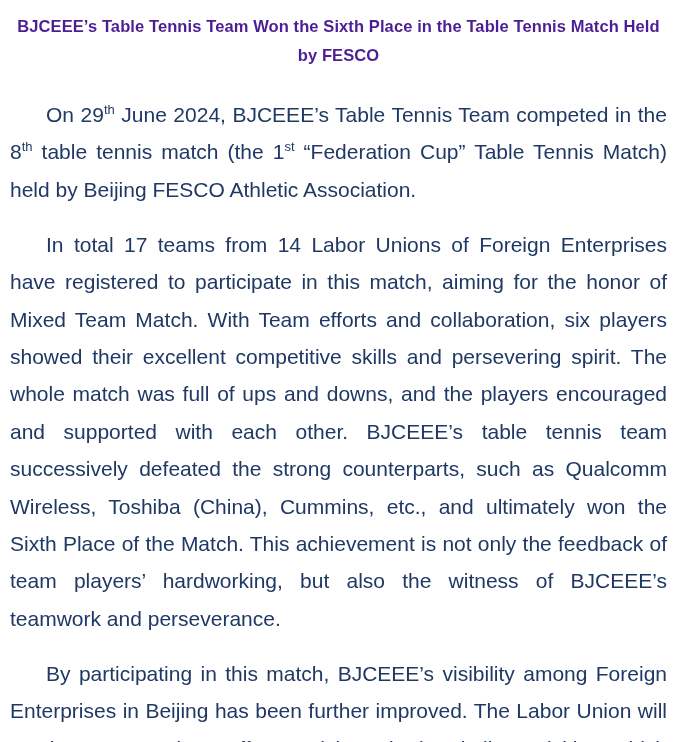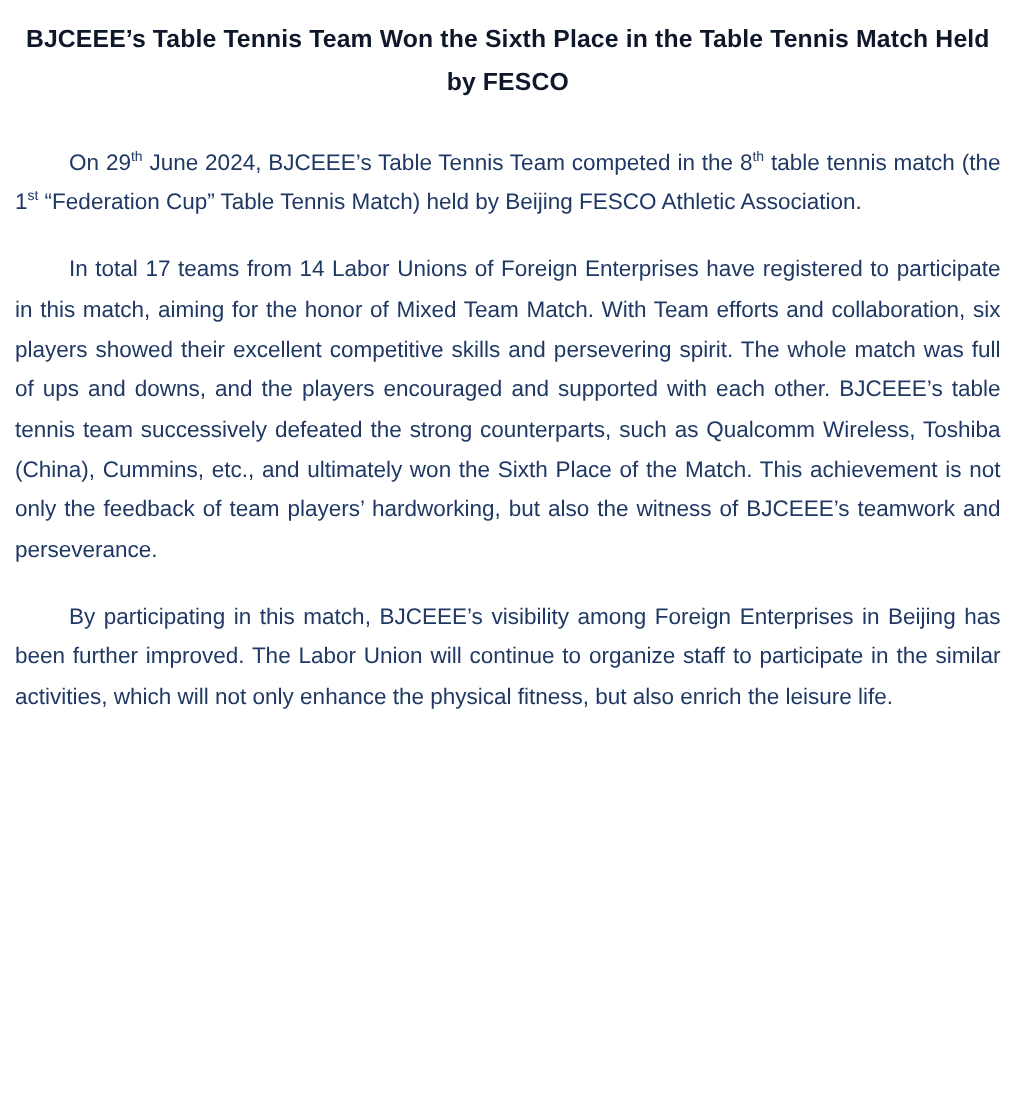--- a/index.html
+++ b/index.html
@@ -17,31 +17,31 @@
   .page {
     width: 677px;
     height: 742px;
     box-sizing: border-box;
     padding: 8px 10px 0 10px;
     position: relative;
   }
   .doc-title {
     font-size: 16.5px;
     font-weight: bold;
-    color: #0f172a;
+    color: #4c1d95;
     text-align: center;
     line-height: 1.75;
     margin: 4px 4px 0 4px;
     letter-spacing: 0.1px;
   }
   .body-block {
     margin-top: 26px;
   }
   p.para {
-    font-size: 15px;
+    font-size: 21px;
     color: #1f3864;
     text-align: justify;
     text-justify: inter-word;
     line-height: 1.78;
     margin: 0 0 18px 0;
     text-indent: 36px;
     hyphens: none;
   }
   p.para:last-child {
     margin-bottom: 16px;

